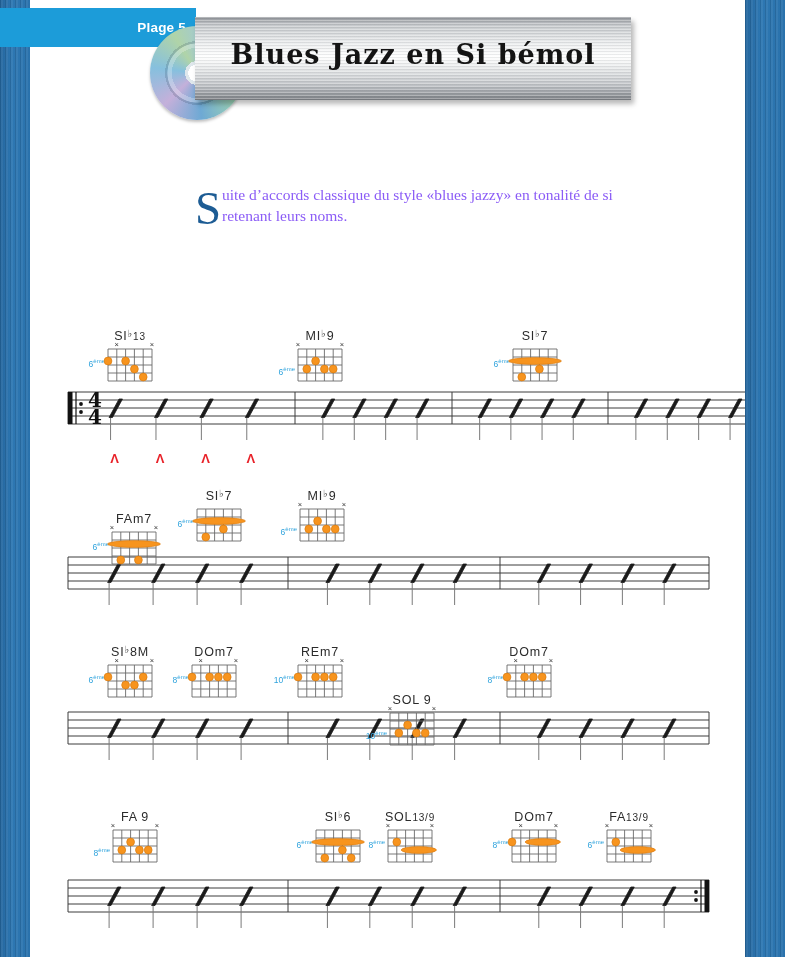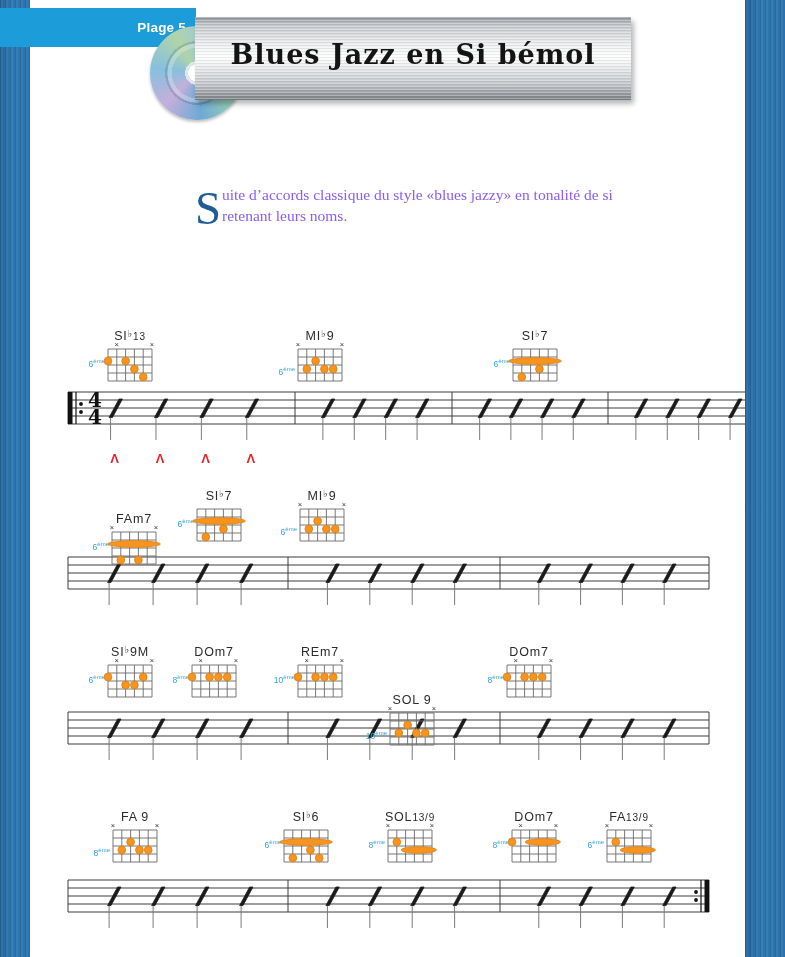--- a/index.html
+++ b/index.html
@@ -213,21 +213,21 @@
         <line x1="40" y1="52" x2="84" y2="52" stroke="#6a6a6a" stroke-width="0.9"></line>
         <text x="40" y="17.5" text-anchor="middle" font-size="7.5" font-family="&quot;Liberation Sans&quot;,sans-serif" fill="#333">×</text>
         <text x="84" y="17.5" text-anchor="middle" font-size="7.5" font-family="&quot;Liberation Sans&quot;,sans-serif" fill="#333">×</text>
         <circle cx="57.6" cy="32" r="3.9" fill="#f7941e" stroke="#d87b10" stroke-width="0.7"></circle>
         <circle cx="48.8" cy="40" r="3.9" fill="#f7941e" stroke="#d87b10" stroke-width="0.7"></circle>
         <circle cx="66.4" cy="40" r="3.9" fill="#f7941e" stroke="#d87b10" stroke-width="0.7"></circle>
         <circle cx="75.2" cy="40" r="3.9" fill="#f7941e" stroke="#d87b10" stroke-width="0.7"></circle>
       </svg>
     </div>
     <div class="chord" style="left: 68px; top: 645px; width: 124px; height: 60px;">
-      <div class="cname"><span>SI</span><span class="seg-flat">♭</span><span>9M</span></div>
+      <div class="cname"><span>SI</span><span class="seg-flat">♭</span><span>8M</span></div>
       <div class="poslabel" style="left: 0px; top: 27px;"><span>6</span><sup>ème</sup></div>
       <svg width="124" height="60" viewBox="0 0 124 60">
         <line x1="40" y1="20" x2="40" y2="52" stroke="#6a6a6a" stroke-width="0.9"></line>
         <line x1="48.8" y1="20" x2="48.8" y2="52" stroke="#6a6a6a" stroke-width="0.9"></line>
         <line x1="57.6" y1="20" x2="57.6" y2="52" stroke="#6a6a6a" stroke-width="0.9"></line>
         <line x1="66.4" y1="20" x2="66.4" y2="52" stroke="#6a6a6a" stroke-width="0.9"></line>
         <line x1="75.2" y1="20" x2="75.2" y2="52" stroke="#6a6a6a" stroke-width="0.9"></line>
         <line x1="84" y1="20" x2="84" y2="52" stroke="#6a6a6a" stroke-width="0.9"></line>
         <line x1="40" y1="20" x2="84" y2="20" stroke="#6a6a6a" stroke-width="0.9"></line>
         <line x1="40" y1="28" x2="84" y2="28" stroke="#6a6a6a" stroke-width="0.9"></line>
@@ -350,21 +350,21 @@
         <line x1="40" y1="44" x2="84" y2="44" stroke="#6a6a6a" stroke-width="0.9"></line>
         <line x1="40" y1="52" x2="84" y2="52" stroke="#6a6a6a" stroke-width="0.9"></line>
         <text x="40" y="17.5" text-anchor="middle" font-size="7.5" font-family="&quot;Liberation Sans&quot;,sans-serif" fill="#333">×</text>
         <text x="84" y="17.5" text-anchor="middle" font-size="7.5" font-family="&quot;Liberation Sans&quot;,sans-serif" fill="#333">×</text>
         <circle cx="57.6" cy="32" r="3.9" fill="#f7941e" stroke="#d87b10" stroke-width="0.7"></circle>
         <circle cx="48.8" cy="40" r="3.9" fill="#f7941e" stroke="#d87b10" stroke-width="0.7"></circle>
         <circle cx="66.4" cy="40" r="3.9" fill="#f7941e" stroke="#d87b10" stroke-width="0.7"></circle>
         <circle cx="75.2" cy="40" r="3.9" fill="#f7941e" stroke="#d87b10" stroke-width="0.7"></circle>
       </svg>
     </div>
-    <div class="chord" style="left: 244px; top: 810px; width: 124px; height: 60px;">
+    <div class="chord" style="left: 276px; top: 810px; width: 124px; height: 60px;">
       <div class="cname"><span>SI</span><span class="seg-flat">♭</span><span>6</span></div>
       <div class="poslabel" style="left: 0px; top: 27px;"><span>6</span><sup>ème</sup></div>
       <svg width="124" height="60" viewBox="0 0 124 60">
         <line x1="40" y1="20" x2="40" y2="52" stroke="#6a6a6a" stroke-width="0.9"></line>
         <line x1="48.8" y1="20" x2="48.8" y2="52" stroke="#6a6a6a" stroke-width="0.9"></line>
         <line x1="57.6" y1="20" x2="57.6" y2="52" stroke="#6a6a6a" stroke-width="0.9"></line>
         <line x1="66.4" y1="20" x2="66.4" y2="52" stroke="#6a6a6a" stroke-width="0.9"></line>
         <line x1="75.2" y1="20" x2="75.2" y2="52" stroke="#6a6a6a" stroke-width="0.9"></line>
         <line x1="84" y1="20" x2="84" y2="52" stroke="#6a6a6a" stroke-width="0.9"></line>
         <line x1="40" y1="20" x2="84" y2="20" stroke="#6a6a6a" stroke-width="0.9"></line>

